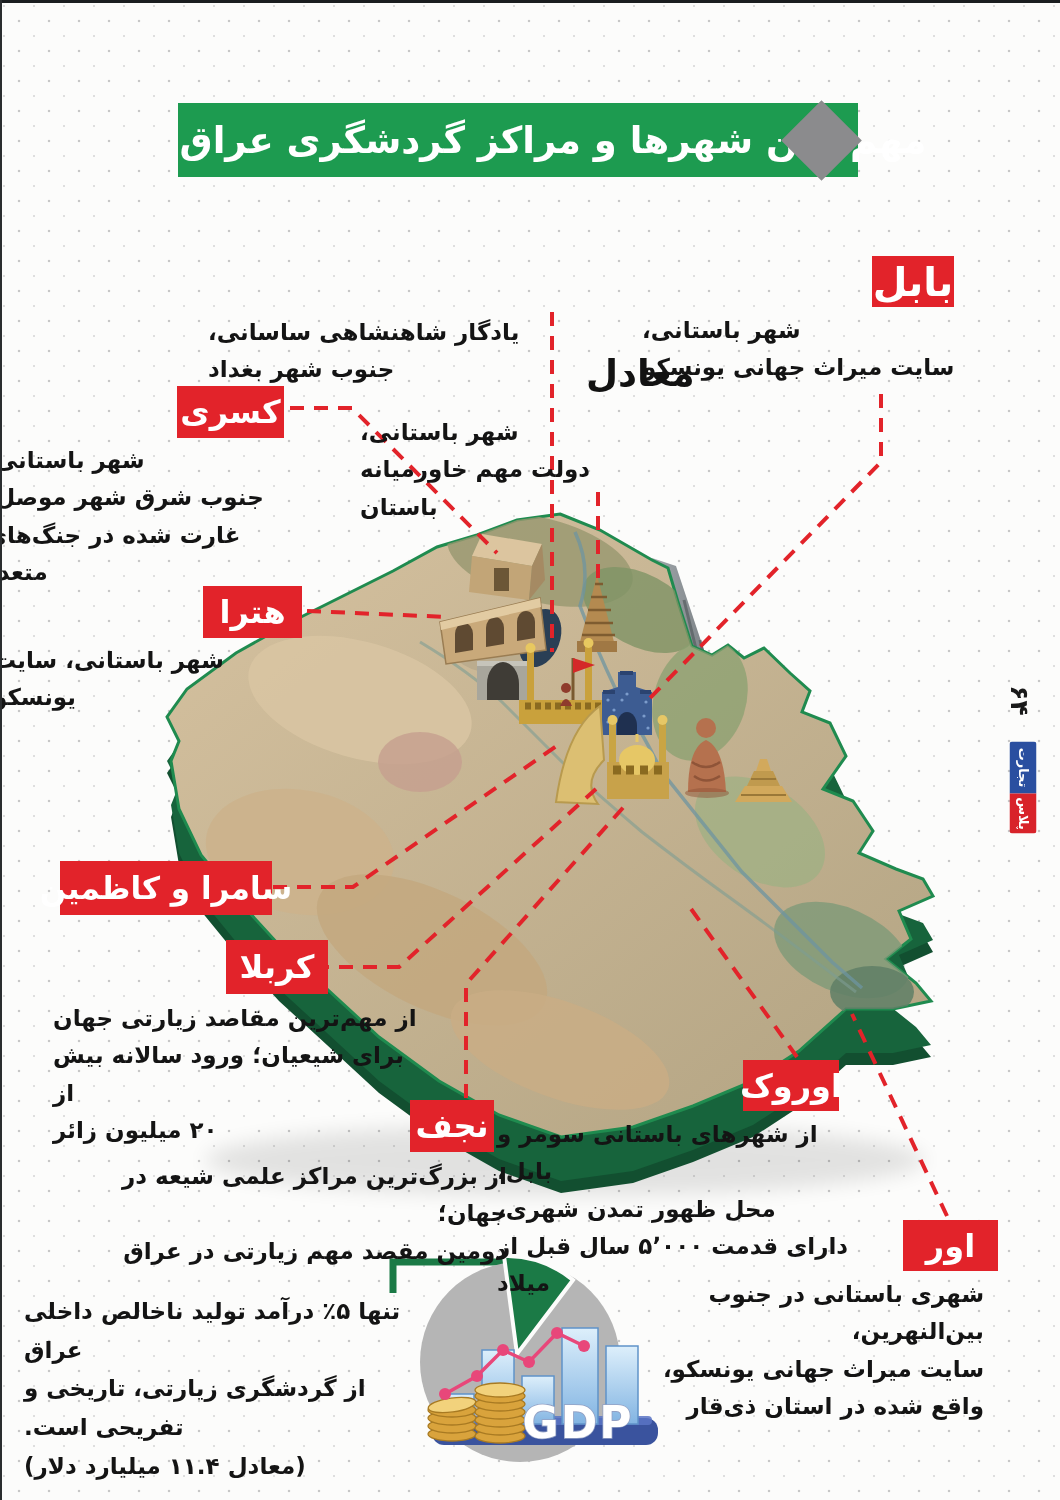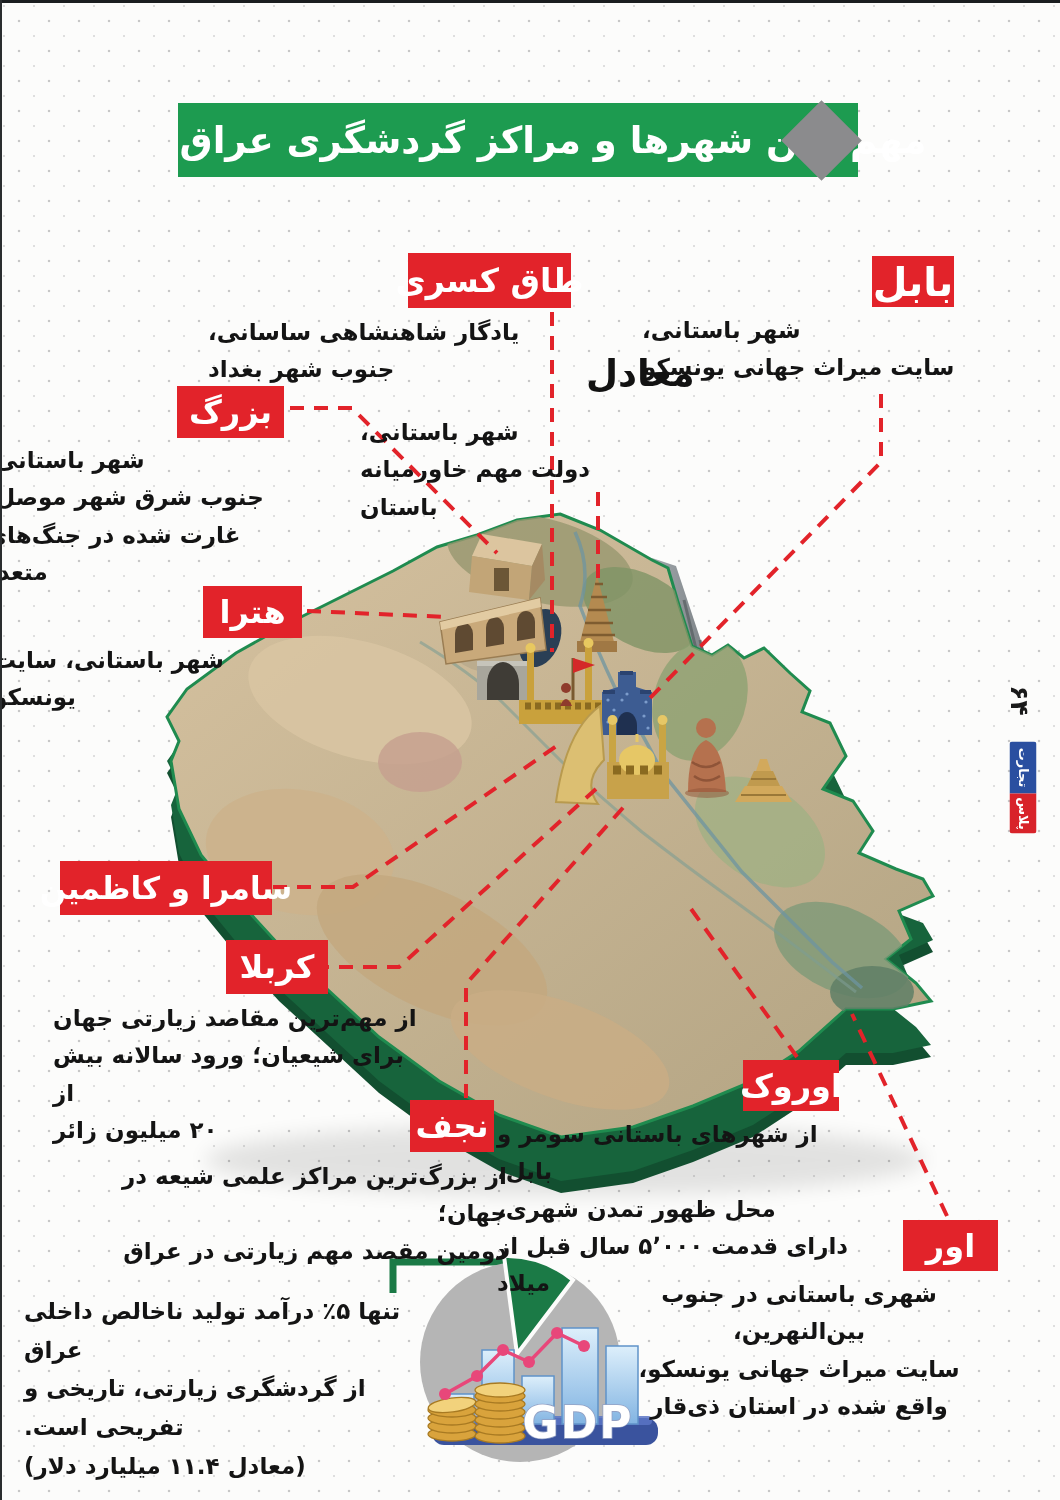--- a/index.html
+++ b/index.html
@@ -64,21 +64,21 @@
   .lbl-hatra{left:203px;top:586px;width:99px;height:52px;font-size:32px;}
   .dsc-hatra{right:757px;top:642px;width:310px;text-align:left;}
   .lbl-samarra{left:60px;top:861px;width:212px;height:54px;font-size:31px;}
   .lbl-karbala{left:226px;top:940px;width:102px;height:54px;font-size:32px;}
   .dsc-karbala{right:637px;top:1000px;width:370px;text-align:left;}
   .lbl-najaf{left:410px;top:1100px;width:84px;height:52px;font-size:32px;}
   .dsc-najaf{right:553px;top:1158px;width:430px;text-align:right;}
   .lbl-uruk{left:743px;top:1060px;width:96px;height:51px;font-size:32px;}
   .dsc-uruk{right:193px;top:1116px;width:370px;text-align:left;}
   .lbl-ur{left:903px;top:1220px;width:95px;height:51px;font-size:32px;}
-  .dsc-ur{right:76px;top:1276px;width:370px;text-align:center;}
+  .dsc-ur{right:76px;top:1276px;width:370px;text-align:right;}
 
   .gdp-caption{right:636px;top:1292px;width:400px;font-size:23px;line-height:1.68;z-index:6;
     color:#141414;font-weight:bold;text-align:left;white-space:pre-line;}
 
   
   .page-number{
     left:1004px;top:686px;color:#1a1a1a;font-weight:bold;font-size:25px;
     transform:rotate(90deg);transform-origin:center;z-index:6;
   }
   .brand-badge{
@@ -292,33 +292,32 @@
         <text x="578" y="1438" text-anchor="middle" font-family="DejaVu Sans, sans-serif" font-size="44" font-weight="bold" fill="#ffffff" stroke="#93a1c4" stroke-width="1.6" letter-spacing="2" style="paint-order:stroke fill;">GDP</text>
       </g>
     </g>
   </svg>
 
   <div class="abs header-banner">
     <span class="title">مهم‌ترین شهرها و مراکز گردشگری عراق</span>
   </div>
   <div class="abs header-diamond"></div>
 
-  <div class="abs red-label lbl-taq">طاق کسری</div>
   <div class="abs desc dsc-taq">یادگار شاهنشاهی ساسانی،
 جنوب شهر بغداد</div>
 
   <div class="abs red-label lbl-babylon">بابل</div>
   <div class="abs desc dsc-babylon">شهر باستانی،
 سایت میراث جهانی یونسکو</div>
 
   <div class="abs plain-label lbl-ashur">معادل</div>
   <div class="abs desc dsc-ashur">شهر باستانی،
 دولت مهم خاورمیانه باستان</div>
 
-  <div class="abs red-label lbl-nimrud">بزرگ</div>
+  <div class="abs red-label lbl-nimrud">کسری</div>
   <div class="abs desc dsc-nimrud">شهر باستانی،
 جنوب شرق شهر موصل؛
 غارت شده در جنگ‌های متعدد</div>
 
   <div class="abs red-label lbl-hatra">هترا</div>
   <div class="abs desc dsc-hatra">شهر باستانی، سایت یونسکو</div>
 
   <div class="abs red-label lbl-samarra">سامرا و کاظمین</div>
 
   <div class="abs red-label lbl-karbala">کربلا</div>

